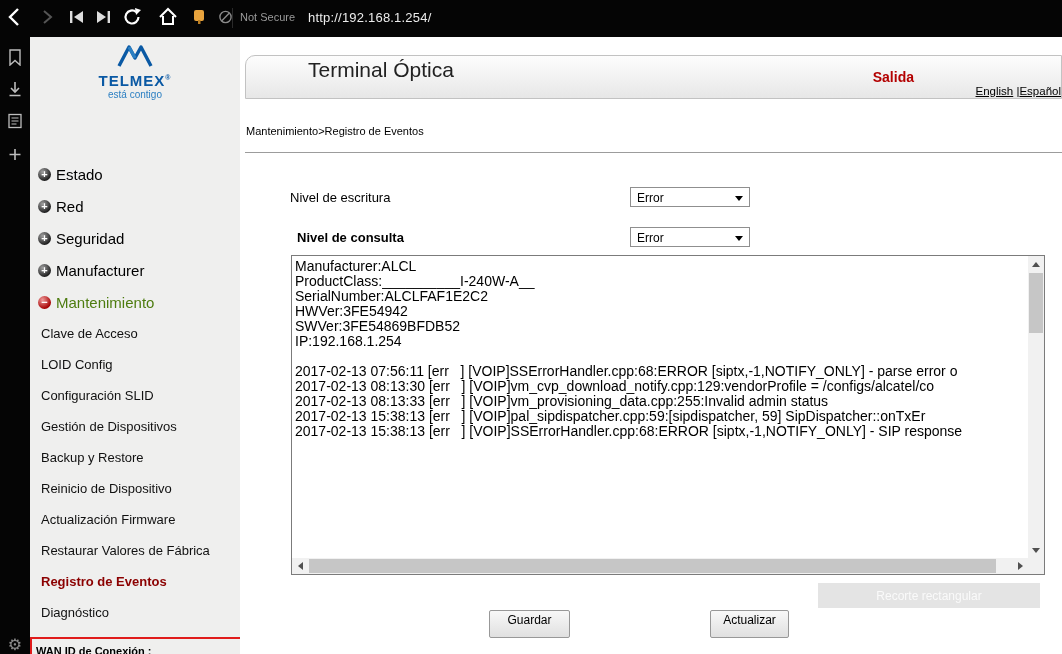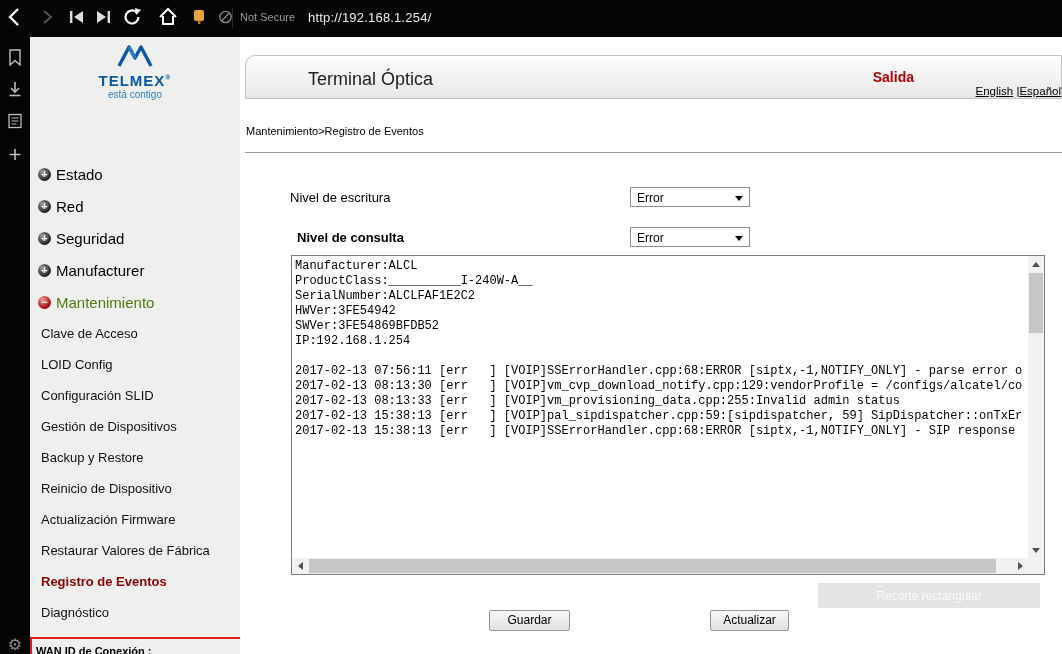--- a/index.html
+++ b/index.html
@@ -68,21 +68,21 @@
     font-size:11px; font-weight:bold; color:#000; background:transparent;
   }
 
   
   .main { position:absolute; left:240px; top:37px; width:822px; height:617px; background:#fff; }
   .title-bar {
     position:absolute; left:5px; top:18px; right:0; height:44px;
     background:linear-gradient(#fdfdfd, #e7e7e7);
     border:1px solid #c2c2c2; border-radius:10px 0 0 0;
   }
-  .title-text { position:absolute; left:62px; top:13px; font-size:18px; color:#222; }
+  .title-text { position:absolute; left:62px; top:2px; font-size:21px; color:#222; }
   .logout { position:absolute; right:147px; top:13px; font-size:14px; font-weight:bold; color:#b30000; cursor:pointer; }
   .lang-row {
     position:absolute; right:1px; top:48px; font-size:11.5px; color:#000; z-index:2;
     white-space:nowrap;
   }
   .lang-row .lang { text-decoration:underline; cursor:pointer; }
   .breadcrumb { position:absolute; left:6px; top:88px; font-size:11px; color:#000; }
   .divider { position:absolute; left:5px; top:115px; right:0; height:1px; background:#9c9c9c; }
 
   .field-label { position:absolute; font-size:13px; color:#000; }
@@ -102,40 +102,40 @@
     border-top:5px solid #000;
   }
 
   .logbox {
     position:absolute; left:51px; top:218px; width:754px; height:320px;
     border:1px solid #7b7b7b; background:#fff;
   }
   .log-pre {
     position:absolute; left:3px; top:3px; right:19px; bottom:19px;
     overflow:hidden; white-space:pre;
-    font-family:Liberation Mono, monospace;
-    font-size:12px; line-height:15px; color:#000;
+    font-family:Liberation Sans, sans-serif;
+    font-size:14px; line-height:15px; color:#000;
   }
   .vscroll {
     position:absolute; top:0; right:0; bottom:16px; width:16px; background:#f1f1f1;
   }
   .hscroll {
     position:absolute; left:0; right:16px; bottom:0; height:16px; background:#f1f1f1;
   }
   .sb-corner { position:absolute; right:0; bottom:0; width:16px; height:16px; background:#f1f1f1; }
   .sb-btn { position:absolute; width:16px; height:16px; background:#f1f1f1; display:flex; align-items:center; justify-content:center; cursor:pointer; }
   .tri-up { width:0;height:0;border-left:4px solid transparent;border-right:4px solid transparent;border-bottom:5px solid #505050; }
   .tri-down { width:0;height:0;border-left:4px solid transparent;border-right:4px solid transparent;border-top:5px solid #505050; }
   .tri-left { width:0;height:0;border-top:4px solid transparent;border-bottom:4px solid transparent;border-right:5px solid #505050; }
   .tri-right { width:0;height:0;border-top:4px solid transparent;border-bottom:4px solid transparent;border-left:5px solid #505050; }
   .v-thumb { position:absolute; left:1px; right:1px; top:17px; height:60px; background:#c6c6c6; cursor:pointer; }
   .h-thumb { position:absolute; top:1px; bottom:1px; left:17px; right:32px; background:#c6c6c6; cursor:pointer; }
 
   .btn {
-    position:absolute; top:573px; height:21px;
+    position:absolute; top:573px; height:28px;
     background:linear-gradient(#f8f8f8,#e0e0e0);
     border:1px solid #989898; border-radius:2px;
     font-size:12px; text-align:center; line-height:18px; color:#000; cursor:pointer;
   }
   .btn-save { left:249px; width:81px; }
   .btn-refresh { left:470px; width:79px; }
 
   .watermark {
     position:absolute; left:578px; top:546px; width:222px; height:25px;
     background:rgba(205,205,205,.55); color:#fafafa; font-size:12px;

